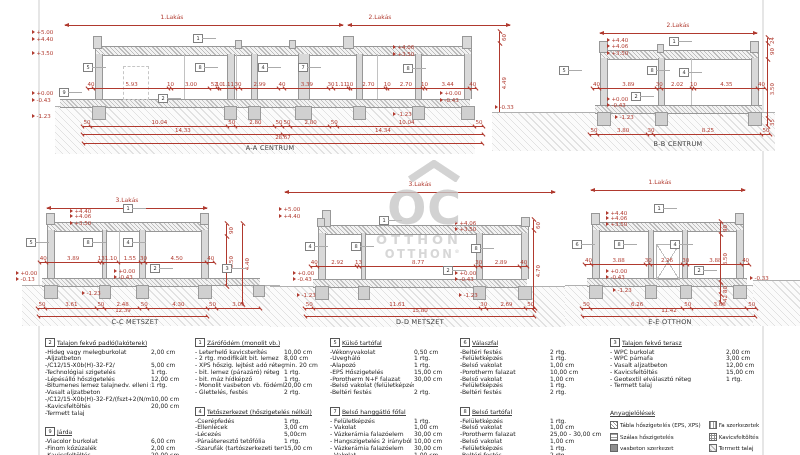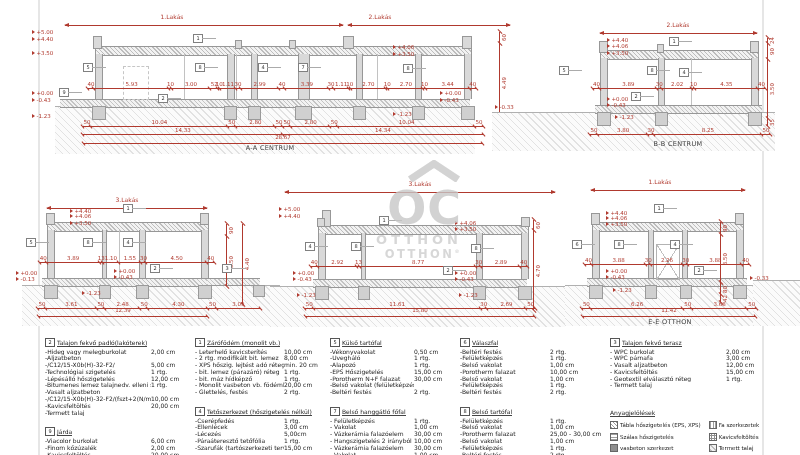--- a/index.html
+++ b/index.html
@@ -304,20 +304,21 @@
     <div class="elev" style="left:-14px;top:96px">-0.13</div>
     <div class="elev" style="left:84px;top:88px">+0.00</div>
     <div class="elev" style="left:84px;top:94px">-0.43</div>
     <div class="elev" style="left:52px;top:110px">-1.23</div>
     <div class="co" style="left:93px;top:24px">1</div>
     <div class="co" style="left:-4px;top:58px">5</div>
     <div class="co" style="left:53px;top:58px">8</div>
     <div class="co" style="left:93px;top:58px">4</div>
     <div class="co" style="left:120px;top:84px">2</div>
     <div class="co" style="left:192px;top:84px">3</div>
+    <div class="sec-title" style="left:0;top:138px;width:210px">C-C METSZET</div>
   </div>
 
   <div class="sec" style="left:275px;top:180px;width:290px;height:155px">
     <div class="ground" style="left:-5px;top:106px;width:295px;height:40px"></div>
     <div class="floor" style="left:38px;top:99px;width:214px;height:7px"></div>
     <div class="roof" style="left:43px;top:45px;width:209px;height:8px"></div>
     <div class="stub" style="left:47px;top:30px;width:7px;height:15px"></div>
     <div class="stub" style="left:42px;top:38px;width:6px;height:7px"></div>
     <div class="stub" style="left:246px;top:37px;width:7px;height:8px"></div>
     <div class="wall" style="left:43px;top:53px;width:6px;height:46px"></div>
@@ -363,20 +364,21 @@
     <div class="elev" style="left:18px;top:96px">-0.43</div>
     <div class="elev" style="left:22px;top:112px">-1.23</div>
     <div class="elev" style="left:180px;top:90px">+0.00</div>
     <div class="elev" style="left:180px;top:96px">-0.43</div>
     <div class="elev" style="left:184px;top:112px">-1.23</div>
     <div class="co" style="left:104px;top:36px">1</div>
     <div class="co" style="left:30px;top:62px">4</div>
     <div class="co" style="left:76px;top:62px">8</div>
     <div class="co" style="left:196px;top:64px">8</div>
     <div class="co" style="left:168px;top:86px">2</div>
+    <div class="sec-title" style="left:0;top:138px;width:290px">D-D METSZET</div>
   </div>
 
   <div class="sec" style="left:570px;top:180px;width:230px;height:155px">
     <div class="ground" style="left:-5px;top:105px;width:210px;height:40px"></div>
     <div class="ground" style="left:183px;top:100px;width:52px;height:45px"></div>
     <div class="floor" style="left:17px;top:98px;width:160px;height:7px"></div>
     <div class="roof" style="left:22px;top:42px;width:150px;height:8px"></div>
     <div class="stub" style="left:21px;top:33px;width:7px;height:10px"></div>
     <div class="stub" style="left:165px;top:33px;width:7px;height:10px"></div>
     <div class="wall" style="left:22px;top:50px;width:6px;height:48px"></div>

